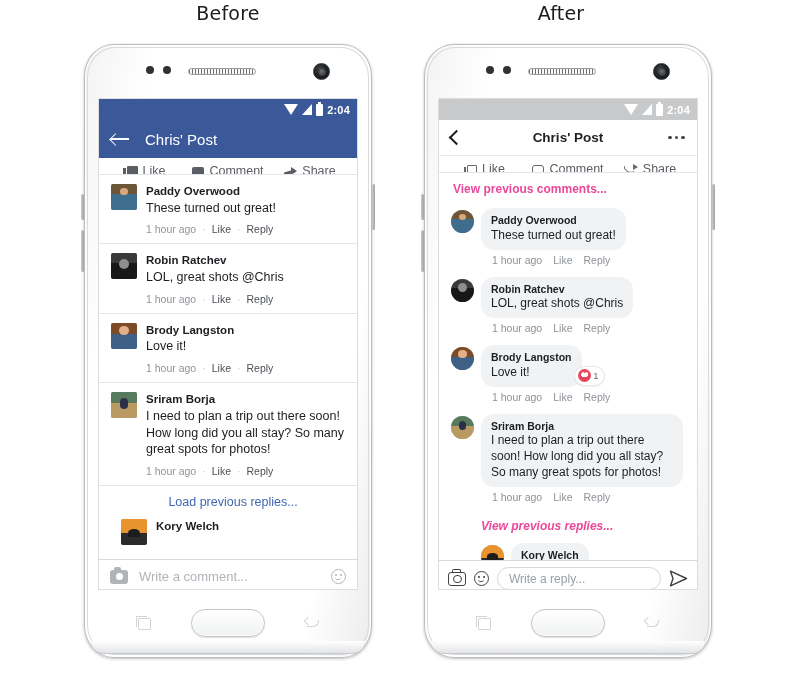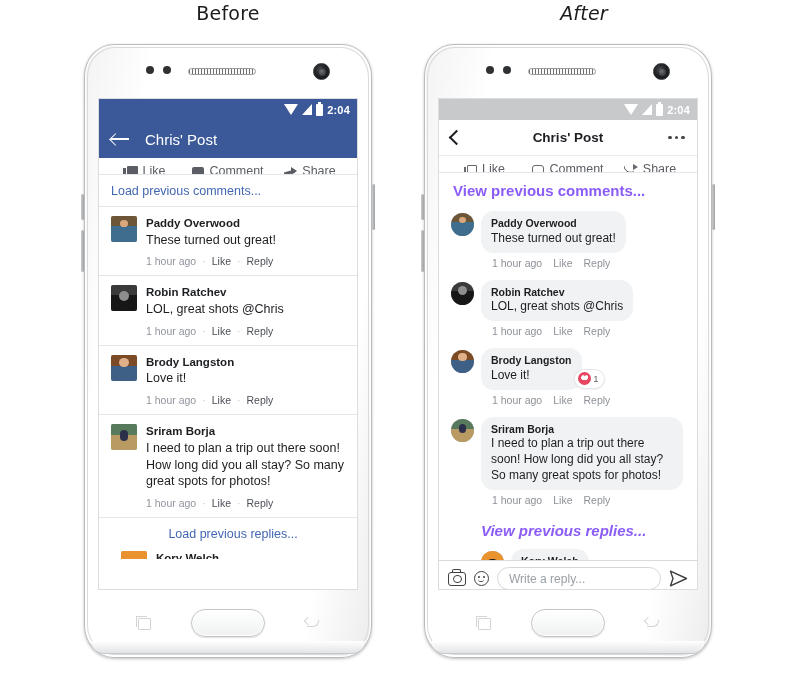--- a/index.html
+++ b/index.html
@@ -19,21 +19,21 @@
     top: 2px;
     width: 340px;
     text-align: center;
     font-size: 19px;
     color: #1c1c1c;
     font-family: "DejaVu Sans", sans-serif;
     font-weight: 400;
     letter-spacing: .2px;
   }
   .caption.left  { left: 58px; }
-  .caption.right { left: 414px; font-style: italic; }
+  .caption.right { left: 391px; }
 
   
   .phone {
     position: absolute;
     top: 44px;
     width: 288px;
     height: 614px;
   }
   .phone.left  { left: 84px; }
   .phone.right { left: 424px; }
@@ -166,21 +166,21 @@
 
   
   .feed { background:#fff; overflow:hidden; }
   .feed-old { height:384px; }
   .feed-new { height:387px; }
 
   .link-old {
     font-size:12.5px; color:#4267b2; padding:9px 12px 8px 12px;
     border-bottom:1px solid #e4e6e9;
   }
-  .link-new { font-size:15px; color:#8b5cf6; font-weight:700; padding:9px 12px 6px 14px; }
+  .link-new { font-size:12px; color:#ec4899; font-weight:700; padding:9px 12px 6px 14px; }
   .link-new.indent { padding-left:42px; padding-top:11px; padding-bottom:4px;font-style:italic; }
 
   
   .cmt-old { display:flex; gap:9px; padding:9px 12px 8px 12px; border-bottom:1px solid #e4e6e9; }
   .av-sq { width:26px;height:26px;flex:none;border-radius:2px;background:#b9bdc4;overflow:hidden;position:relative; }
   .cmt-old .body { flex:1; min-width:0; }
   .cmt-old .nm { font-size:11.5px; font-weight:700; color:#1c1e21; line-height:1.35; }
   .cmt-old .tx { font-size:12.5px; color:#1c1e21; line-height:1.35; }
   .meta-old { font-size:10.5px; color:#90949c; margin-top:7px; display:flex; align-items:center; gap:6px; }
   .meta-old .dot { color:#c3c6cb; }
@@ -334,21 +334,20 @@
           <span class="lbl">Comment</span>
         </div>
         <div class="act">
           <span class="act-ic share-old"></span>
           <span class="lbl">Share</span>
         </div>
       </div>
 
       <div class="feed feed-old">
 
-        <div class="link-old">Load previous comments...</div>
 
         <div class="cmt-old">
           <div class="av-sq">
               <span class="avimg a-paddy"></span>
             </div>
           <div class="body">
             <div class="nm">Paddy Overwood</div>
             <div class="tx">These turned out great!</div>
             <div class="meta-old">
               <span>1 hour ago</span>
@@ -417,20 +416,28 @@
           <div class="av-sq">
               <span class="avimg a-kory"></span>
             </div>
           <div class="body">
             <div class="nm">Kory Welch</div>
           </div>
         </div>
 
       </div>
 
+      <div class="composer-old">
+        <span class="cam-ic cam-solid"></span>
+        <span class="ph">Write a comment...</span>
+        <span class="smiley">
+            <i class="e1"></i>
+            <i class="e2"></i>
+          </span>
+      </div>
 
     </div>
 
     <div class="bot-bezel">
       <span class="cap-ic cap-recents"></span>
       <span class="home-btn"></span>
       <span class="cap-ic cap-back"></span>
     </div>
   </div>
 

